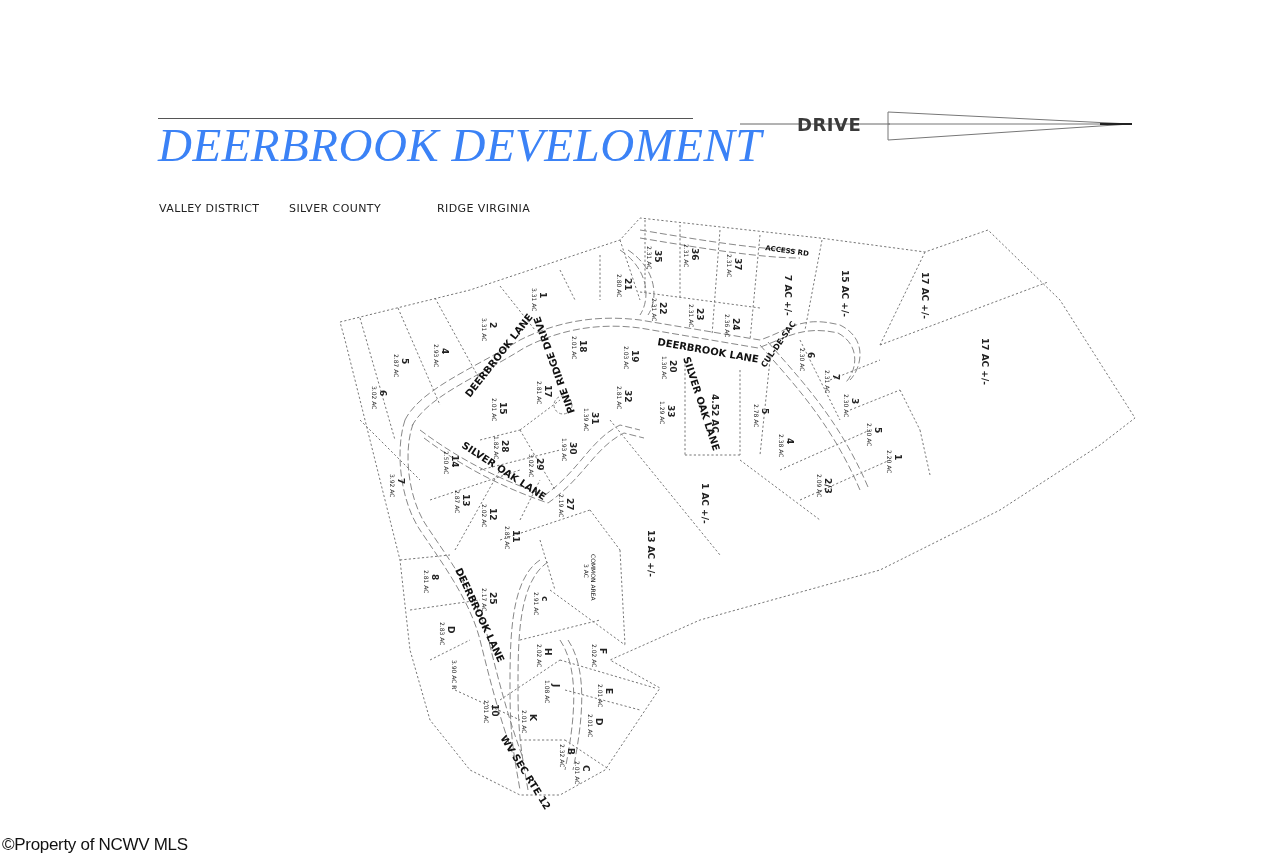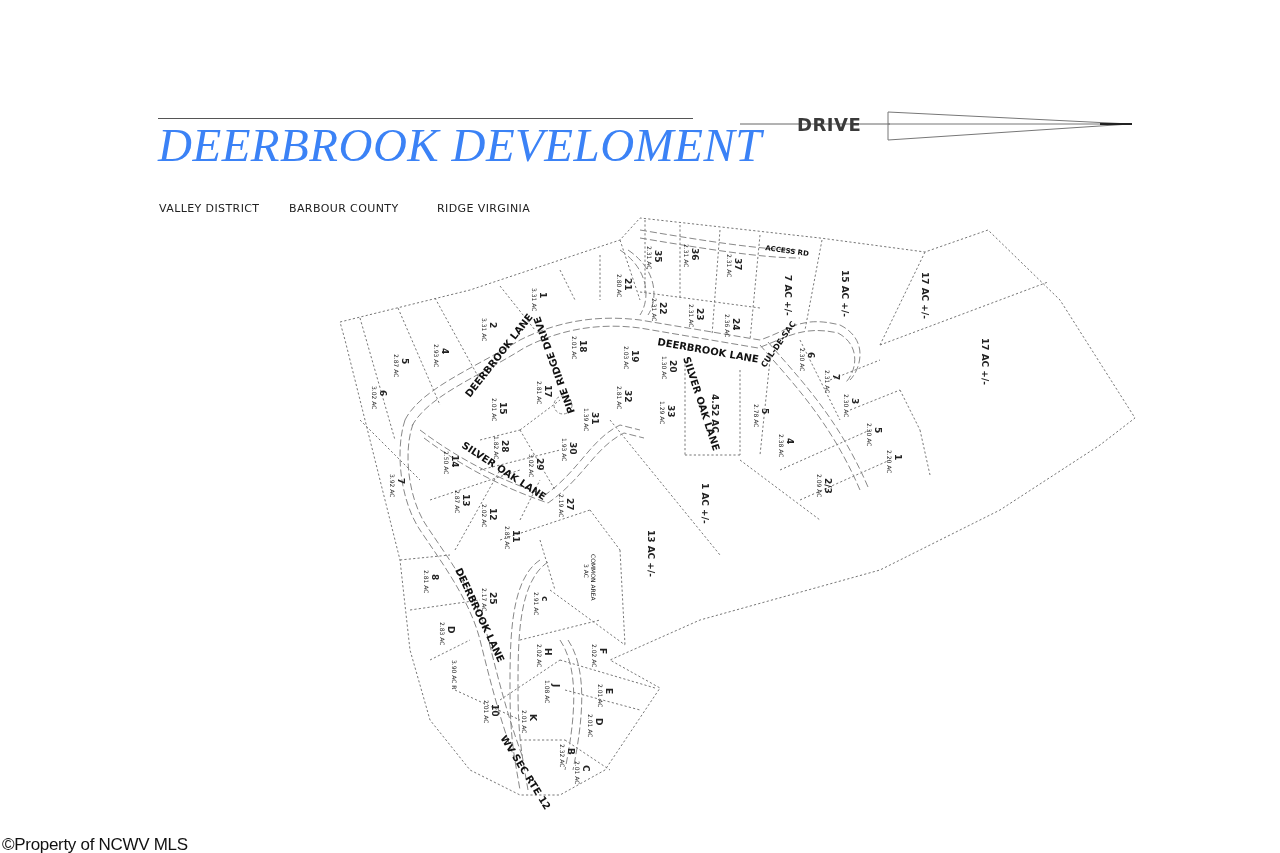--- a/index.html
+++ b/index.html
@@ -18,21 +18,21 @@
   .road-name { font-family:"DejaVu Sans", sans-serif; font-size:10px; font-weight:bold; fill:#111; }
   .big { font-size:9px; font-weight:bold; }
   .footer { position:absolute; left:2px; top:835px; font-family:"Liberation Sans", sans-serif; font-size:17px; color:#111; letter-spacing:-0.3px; }
 </style>
 </head>
 <body>
 
 <div class="title-rule"></div>
 <div class="title">DEERBROOK DEVELOMENT</div>
 <div class="subtitle" style="left:159px">VALLEY DISTRICT</div>
-<div class="subtitle" style="left:289px">BARBOUR COUNTY</div>
+<div class="subtitle" style="left:289px">SILVER COUNTY</div>
 <div class="subtitle" style="left:437px">RIDGE VIRGINIA</div>
 
 <div class="north">
   <svg width="400" height="40">
     <line x1="0" y1="18" x2="150" y2="18" stroke="#666" stroke-width="1"></line>
     <line x1="148" y1="6" x2="148" y2="34" stroke="#777" stroke-width="1"></line>
     <polyline points="148,6 390,18 148,34" fill="none" stroke="#777" stroke-width="1"></polyline>
     <line x1="148" y1="18" x2="390" y2="18" stroke="#777" stroke-width="1"></line>
     <line x1="360" y1="18" x2="392" y2="18" stroke="#222" stroke-width="2"></line>
   </svg>

